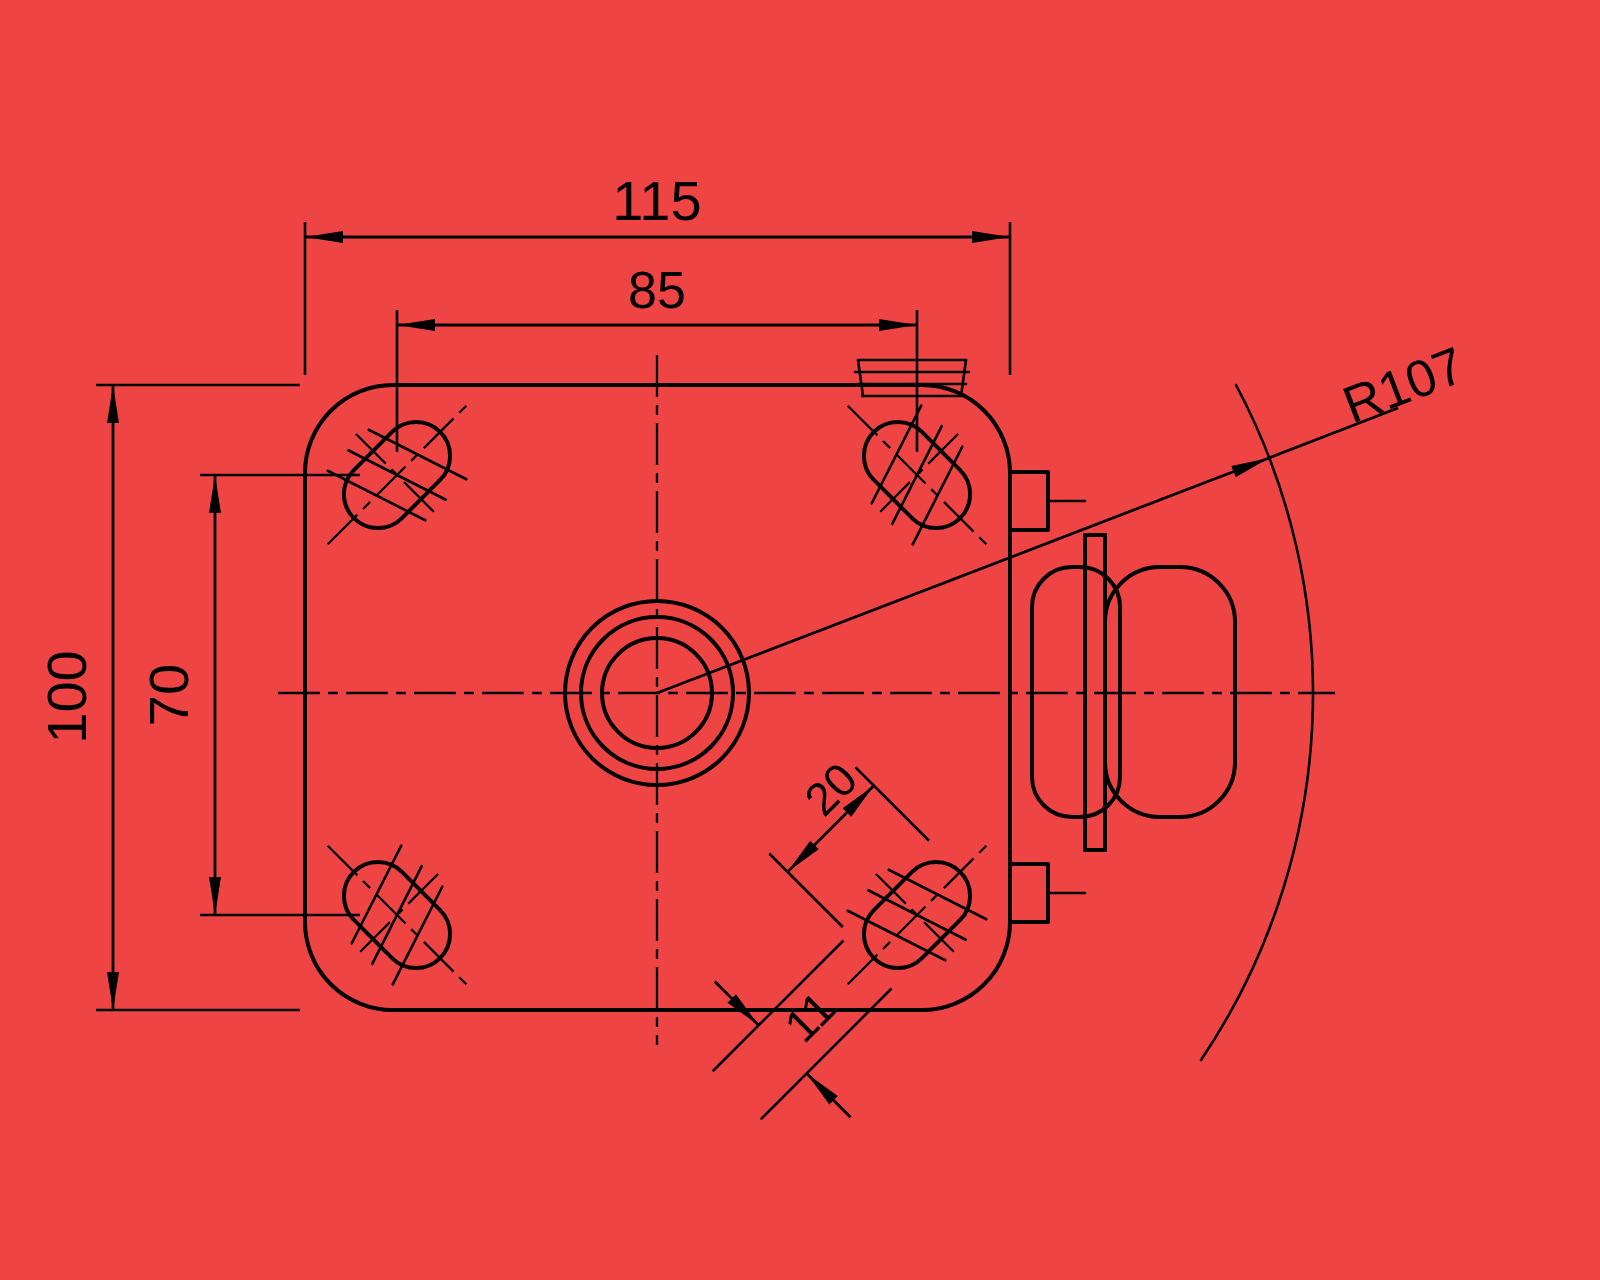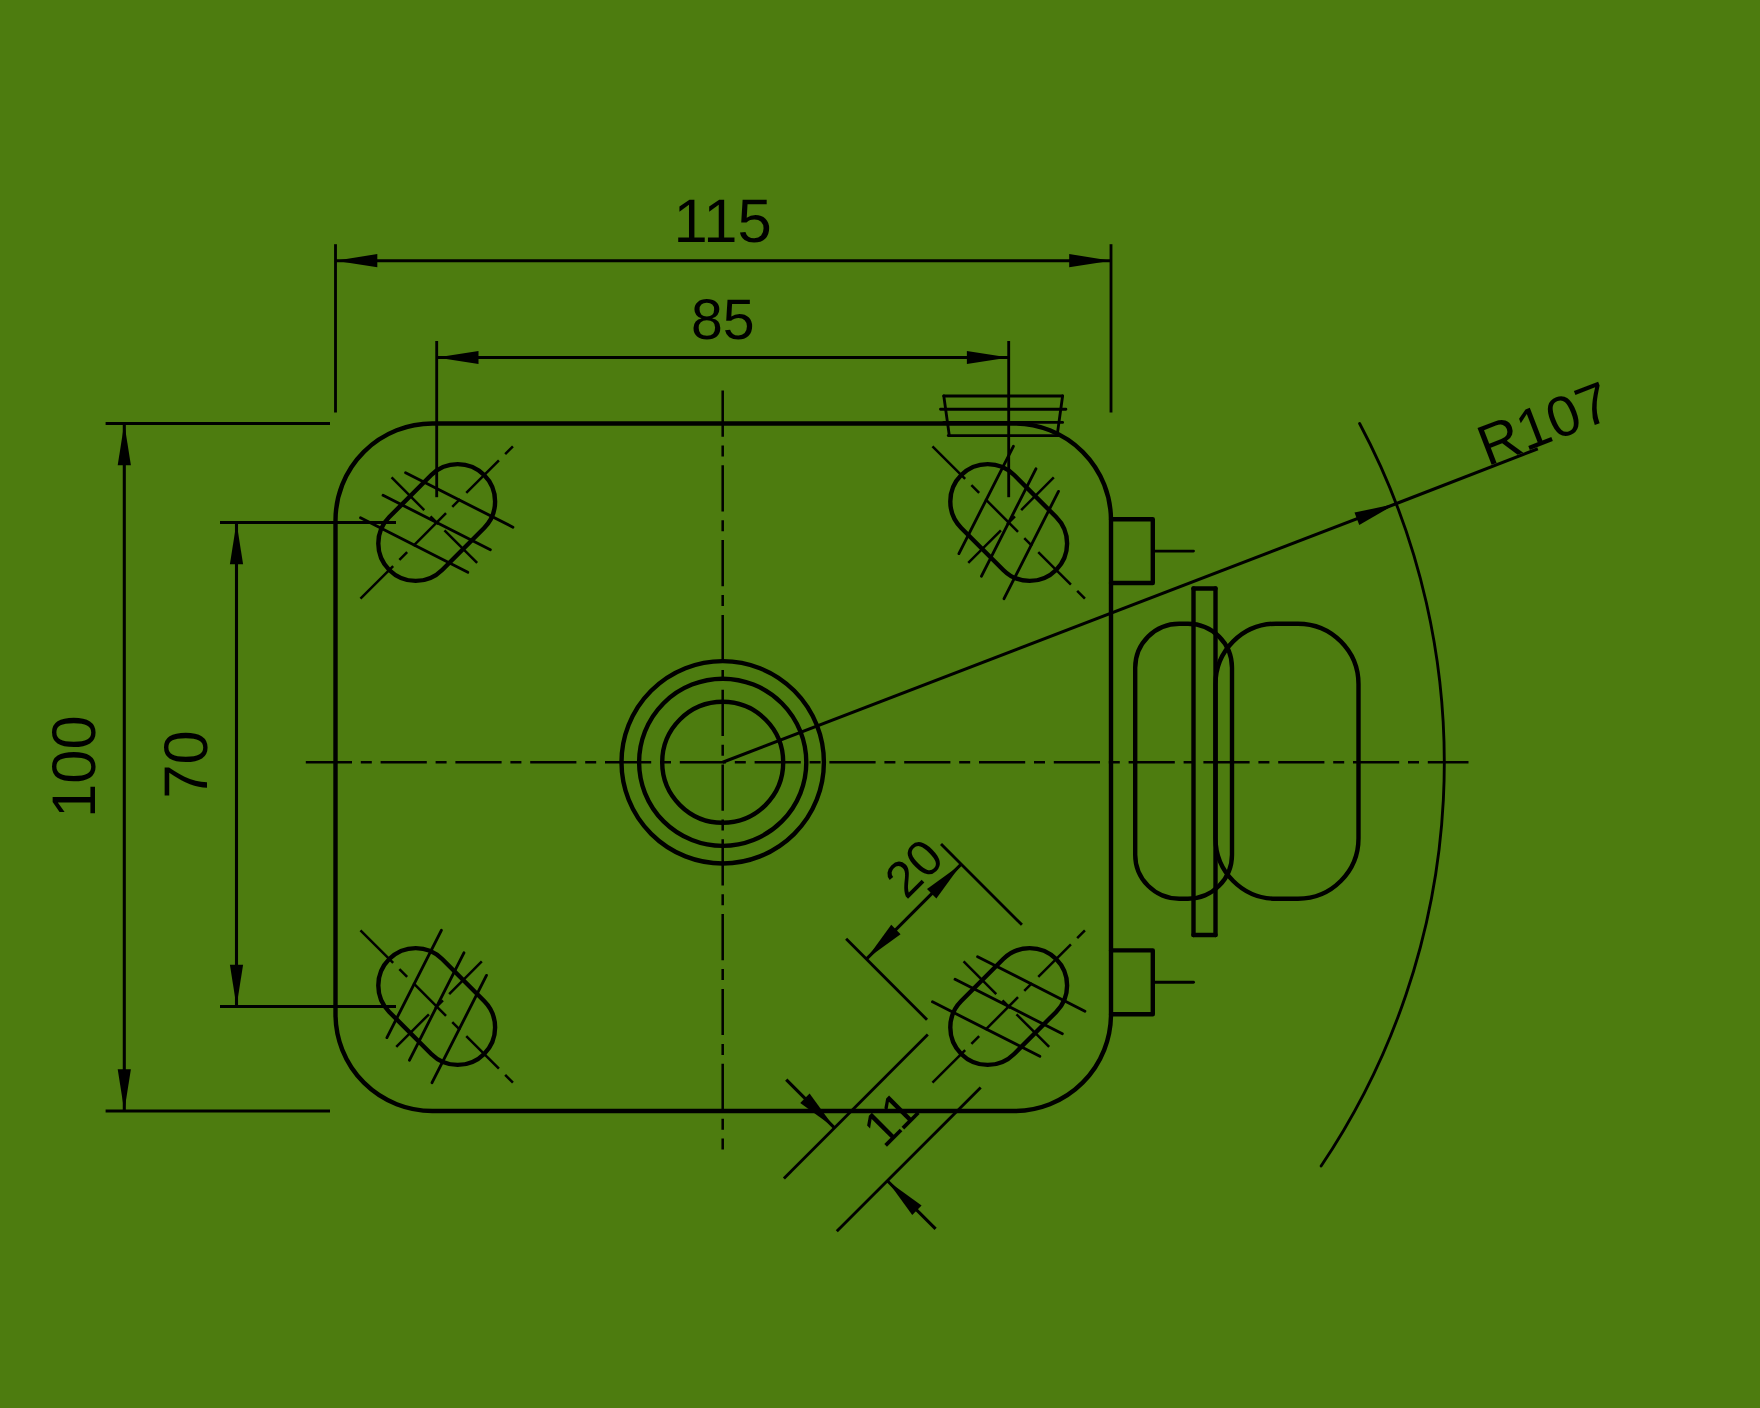--- a/index.html
+++ b/index.html
@@ -1,16 +1,16 @@
 <!DOCTYPE html>
 <html><head>
 <meta charset="utf-8">
 <style>
   html,body{margin:0;padding:0;background:#ffffff;}
-  .page{width:1600px;height:1280px;background:#4d7c0f;overflow:hidden;}
+  .page{width:1600px;height:1280px;background:#ef4444;overflow:hidden;}
   svg{display:block;}
   .obj{fill:none;stroke:#000;stroke-width:4;stroke-linecap:round;stroke-linejoin:round;}
   .thin{fill:none;stroke:#000;stroke-width:2.6;stroke-linecap:round;}
   .cl{fill:none;stroke:#000;stroke-width:2.3;stroke-dasharray:42 8 10 8;}
   .dim{fill:none;stroke:#000;stroke-width:2.8;}
   .ext{fill:none;stroke:#000;stroke-width:2.6;}
   text{font-family:"Liberation Sans","DejaVu Sans",sans-serif;fill:#000;}
   .t-big{font-size:56px;}
   .t-mid{font-size:52px;}
   .t-sml{font-size:46px;}

